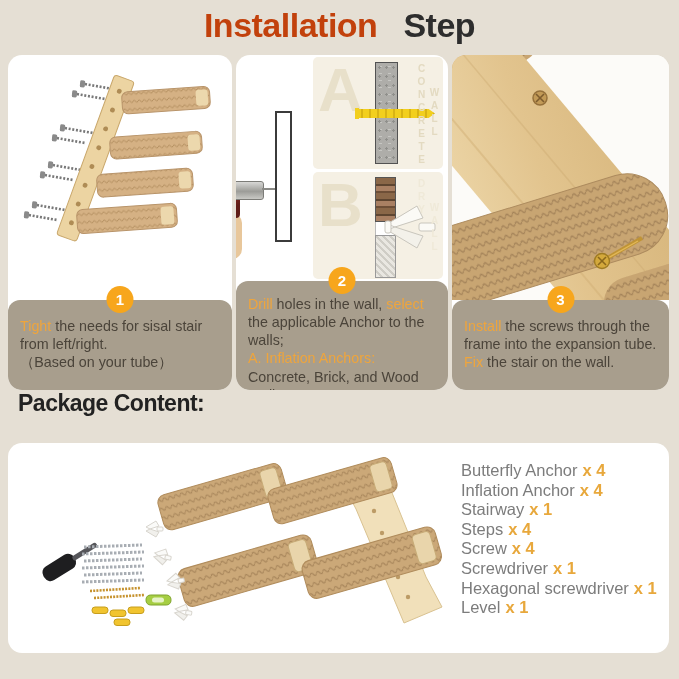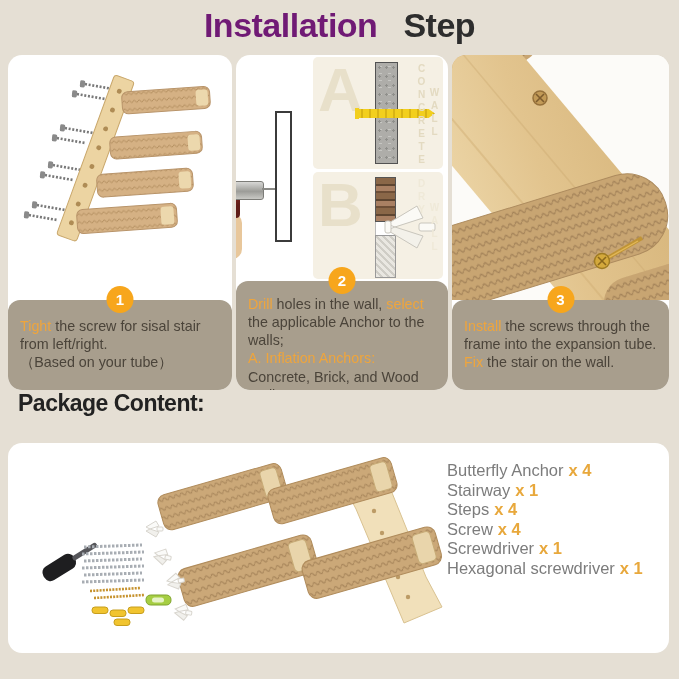--- a/index.html
+++ b/index.html
@@ -9,21 +9,21 @@
     font-family:"Liberation Sans", sans-serif;
     -webkit-font-smoothing:antialiased;
   }
   .page{position:absolute;inset:0;}
 
   
   .title{
     position:absolute;top:6px;left:0;width:100%;
     text-align:center;font-size:34px;font-weight:700;letter-spacing:-.5px;
   }
-  .title .hl{color:#701a75;}
+  .title .hl{color:#c2410c;}
   .title .rest{color:#2D2D2D;margin-left:26px;}
 
   
   .card{
     position:absolute;top:55px;height:335px;background:#FFFFFF;
     border-radius:14px;overflow:hidden;
   }
   #card1{left:8px;width:224px;}
   #card2{left:236px;width:212px;}
   #card3{left:452px;width:217px;}
@@ -111,21 +111,21 @@
   .pkg-heading{
     position:absolute;left:18px;top:390px;
     font-size:23px;font-weight:700;color:#222222;letter-spacing:-.5px;
   }
   .pkg-card{
     position:absolute;left:8px;top:443px;width:661px;height:210px;
     background:#FFFFFF;border-radius:14px;overflow:hidden;
   }
   .pkg-photo{position:absolute;left:10px;top:6px;}
   .pkg-list{
-    position:absolute;left:439px;top:18px;margin:0;padding:0;list-style:none;
+    position:absolute;left:453px;top:18px;margin:0;padding:0;list-style:none;
     font-size:16.5px;line-height:19.6px;color:#7C7C7C;
   }
   .pkg-list .qty{color:#E8A83C;font-weight:700;margin-left:5px;}
 </style>
 </head>
 <body>
 
 <div class="page">
 
   <div class="title">
@@ -182,21 +182,21 @@
         <g transform="rotate(-4 125 163)">
           <rect x="69" y="151" width="100" height="24" rx="6" fill="url(#rope1)" stroke="#B8946A"></rect>
           <rect x="153" y="154" width="13" height="18" rx="3" fill="#ECD8AD"></rect>
         </g>
       </svg>
     </div>
     <div class="step-panel">
       <div class="badge">
           <span>1</span>
         </div>
-      <span class="hl">Tight</span><span> the screw for sisal stair from left/right.</span>
+      <span class="hl">Tight</span><span> the needs for sisal stair from left/right.</span>
       <span class="blk">（Based on your tube）</span>
     </div>
   </div>
 
   <div class="card" id="card2">
     <div class="img-area">
       <div class="drill-hand"></div>
       <div class="drill-body"></div>
       <div class="drill-chuck"></div>
       <div class="drill-bit"></div>
@@ -360,21 +360,23 @@
       </g>
 
       <use href="#bfly" transform="translate(128,72)"></use>
       <use href="#bfly" transform="translate(138,98) rotate(12)"></use>
       <use href="#bfly" transform="translate(148,126) rotate(-10)"></use>
       <use href="#bfly" transform="translate(158,154) rotate(8)"></use>
     </svg>
 
     <ul class="pkg-list">
       <li><span>Butterfly Anchor</span><span class="qty">x 4</span></li>
+      <li><span>Inflation Anchor</span><span class="qty">x 4</span></li>
       <li><span>Stairway</span><span class="qty">x 1</span></li>
       <li><span>Steps</span><span class="qty">x 4</span></li>
       <li><span>Screw</span><span class="qty">x 4</span></li>
       <li><span>Screwdriver</span><span class="qty">x 1</span></li>
       <li><span>Hexagonal screwdriver</span><span class="qty">x 1</span></li>
+      <li><span>Level</span><span class="qty">x 1</span></li>
     </ul>
   </div>
 
 </div>
 
 </body></html>

